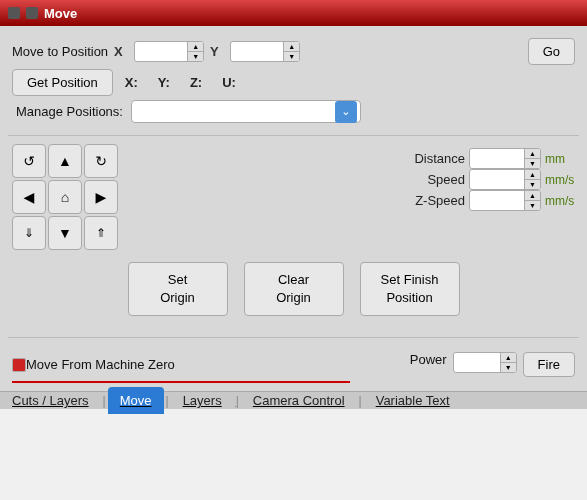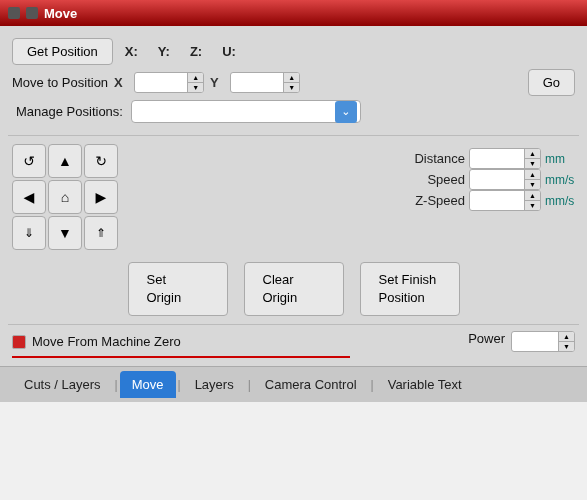--- a/index.html
+++ b/index.html
@@ -234,52 +234,51 @@
       width: 72px;
       background: white;
       border: 1px solid #aaa;
       border-radius: 3px;
       padding: 2px 4px;
       font-size: 13px;
       text-align: right;
     }
     .unit-label {
       font-size: 12px;
-      color: #0f766e;
+      color: #4d7c0f;
       min-width: 30px;
     }
 
     
     .origin-row {
       display: flex;
       align-items: center;
       justify-content: center;
       gap: 16px;
       padding: 8px 0 4px 0;
     }
     .origin-btn {
       background: #e8e8e8;
       border: 1px solid #aaa;
       border-radius: 4px;
       padding: 8px 18px;
       font-size: 13px;
       cursor: pointer;
-      text-align: left;
+      text-align: center;
       min-width: 100px;
       line-height: 1.4;
     }
 
     
     .bottom-row {
       display: flex;
       align-items: center;
-      gap: 6px;
-      padding: 6px 4px 4px 4px;
+      padding: 14px 4px 4px 4px;
       border-top: 1px solid #bbb;
-      margin-top: 4px;
+      margin-top: 17px;
     }
     .checkbox-red {
       width: 14px;
       height: 14px;
       background: #cc2222;
       border: 1px solid #aaa;
       border-radius: 2px;
       display: inline-block;
       flex-shrink: 0;
     }
@@ -298,23 +297,24 @@
       cursor: pointer;
       font-weight: 500;
     }
 
     
     .tab-bar {
       display: flex;
       align-items: center;
       background: #c8c8c8;
       border-top: 1px solid #aaa;
-      padding: 0 12px;
-      height: 36px;
+      padding: 0 0;
+      height: 18px;
       gap: 0;
+      text-decoration: underline;
     }
     .tab {
       padding: 6px 12px;
       font-size: 13px;
       cursor: pointer;
       color: #222;
       border-radius: 4px 4px 0 0;
       white-space: nowrap;
     }
     .tab.active {
@@ -339,50 +339,50 @@
 
 <div class="title-bar">
   <span class="title-bar-icon"></span>
   <span class="title-bar-icon"></span>
   <span class="title-bar-text">Move</span>
 </div>
 
 <div class="main-content">
 
   <div class="top-section">
-
-    <div class="row">
-      <button class="btn btn-large">Get Position</button>
-      <div class="header-coords">
-        <span class="header-coord">X:</span>
-        <span class="header-coord">Y:</span>
-        <span class="header-coord">Z:</span>
-        <span class="header-coord">U:</span>
-      </div>
-    </div>
 
     <div class="row">
       <span class="label">Move to Position</span>
       <span class="coord-label">X</span>
       <div class="spinner-container">
         <input type="text" class="coord-value" style="">
         <div class="spinner-arrows">
           <button>▲</button>
           <button>▼</button>
         </div>
       </div>
       <span class="coord-label">Y</span>
       <div class="spinner-container">
         <input type="text" class="coord-value" style="">
         <div class="spinner-arrows">
           <button>▲</button>
           <button>▼</button>
         </div>
       </div>
       <button class="btn btn-large" style="margin-left:auto;">Go</button>
+    </div>
+
+    <div class="row">
+      <button class="btn btn-large">Get Position</button>
+      <div class="header-coords">
+        <span class="header-coord">X:</span>
+        <span class="header-coord">Y:</span>
+        <span class="header-coord">Z:</span>
+        <span class="header-coord">U:</span>
+      </div>
     </div>
 
     <div class="saved-row">
       <span class="label">Manage Positions:</span>
       <div class="dropdown-wrapper">
         <select class="dropdown"></select>
         <div class="dropdown-arrow">⌄</div>
       </div>
     </div>
   </div>
@@ -460,20 +460,21 @@
     <span class="label">Move From Machine Zero</span>
     <div class="power-section">
       <span class="label">Power</span>
       <div class="spinner-container">
         <input type="text" class="control-input" style="width: 64px;">
         <div class="spinner-arrows">
           <button>▲</button>
           <button>▼</button>
         </div>
       </div>
+      <button class="fire-btn">Fire</button>
     </div>
   </div>
 
   <div class="red-underline"></div>
 
 </div>
 
 <div class="tab-bar">
   <div class="tab">Cuts / Layers</div>
   <span class="tab-separator">|</span>

